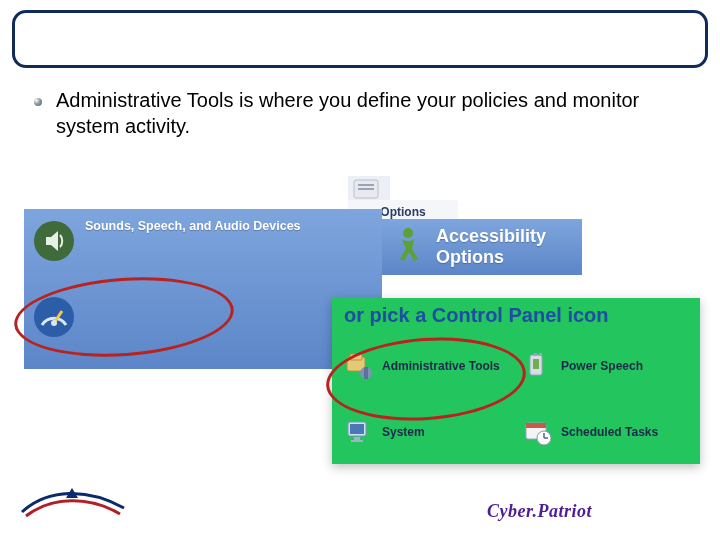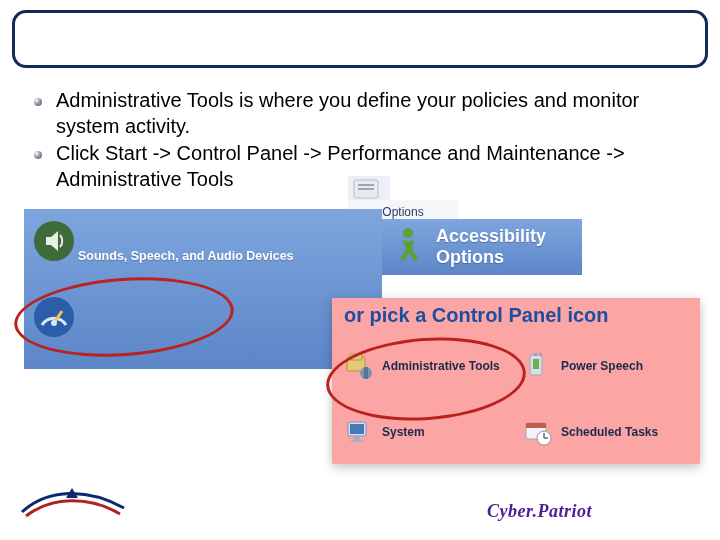--- a/index.html
+++ b/index.html
@@ -17,47 +17,47 @@
   .bullet::before {
     content: ""; position: absolute; left: 0; top: 10px; width: 8px; height: 8px;
     border-radius: 50%; background: radial-gradient(circle at 30% 30%, #fff 0%, #9aa3af 40%, #4a5561 100%);
   }
 
   
   .cp-left {
     position: absolute; left: 24px; top: 209px; width: 358px; height: 160px;
     background: linear-gradient(180deg, #7ea5dd 0%, #5c86c8 100%);
   }
-  .cp-item { position: absolute; display: flex; align-items: flex-end; gap: 2px; }
+  .cp-item { position: absolute; display: flex; align-items: flex-start; gap: 9px; }
   .cp-item .icon-box { width: 44px; height: 44px; display:flex; align-items:center; justify-content:center; }
   .cp-item .label { font-size: 12.5px; font-weight: 700; color: #fff; text-shadow: 0 1px 1px rgba(0,0,0,.25); }
 
   
   .opt-frag {
     position: absolute; left: 348px; top: 200px; width: 110px; height: 24px;
     background: #f4f6f9; display:flex; align-items:center; justify-content:center;
-    font-size: 12px; font-weight: 400; color: #2a3b66;
+    font-size: 12px; font-weight: 700; color: #2a3b66;
   }
   .opt-frag-icon {
     position: absolute; left: 348px; top: 176px; width: 42px; height: 26px;
     background: #eceff5;
   }
 
   
   .cp-right-row {
     position: absolute; left: 382px; top: 219px; width: 200px; height: 56px;
     background: linear-gradient(180deg, #7ea5dd 0%, #5c86c8 100%);
     display:flex; align-items:center; gap:8px; padding-left:6px;
   }
   .cp-right-row .label { font-size: 18px; font-weight: 700; color: #fff; text-shadow: 0 1px 1px rgba(0,0,0,.25); }
 
   
   .cp-panel {
     position: absolute; left: 332px; top: 298px; width: 368px; height: 166px;
-    background: #fca5a5; box-shadow: 0 3px 10px rgba(0,0,0,.25);
+    background: #22c55e; box-shadow: 0 3px 10px rgba(0,0,0,.25);
   }
   .cp-panel .heading {
     position: absolute; left: 12px; top: 6px; font-size: 20px; font-weight: 700; color: #1e4ea1;
   }
   .cp-panel .grid {
     position: absolute; left: 12px; top: 48px; right: 12px; bottom: 12px;
     display: grid; grid-template-columns: 1fr 1fr; grid-template-rows: 1fr 1fr; gap: 25px 14px;
   }
   .panel-item { display:flex; align-items:center; gap:8px; }
   .panel-item .mini-icon { width: 30px; height: 30px; display:flex; align-items:center; justify-content:center; }
@@ -81,21 +81,20 @@
 </style>
 </head>
 <body>
 
 <div class="slide">
 
   <div class="title-box"></div>
 
   <div class="bullets">
     <div class="bullet"><span>Administrative Tools is  where you define your  policies and monitor system activity.</span></div>
-    <div class="bullet"><span>Click Start -&gt; Control Panel -&gt; Performance and Maintenance -&gt; Administrative Tools</span></div>
   </div>
 
   <div class="opt-frag-icon">
     <svg viewBox="0 0 42 26" width="42" height="26">
         <rect x="6" y="4" width="24" height="18" rx="2" fill="#e8eaef" stroke="#b8bfca"></rect>
         <rect x="10" y="8" width="16" height="2" fill="#9aa6b8"></rect>
         <rect x="10" y="12" width="16" height="2" fill="#9aa6b8"></rect>
       </svg>
   </div>
   <div class="opt-frag">

